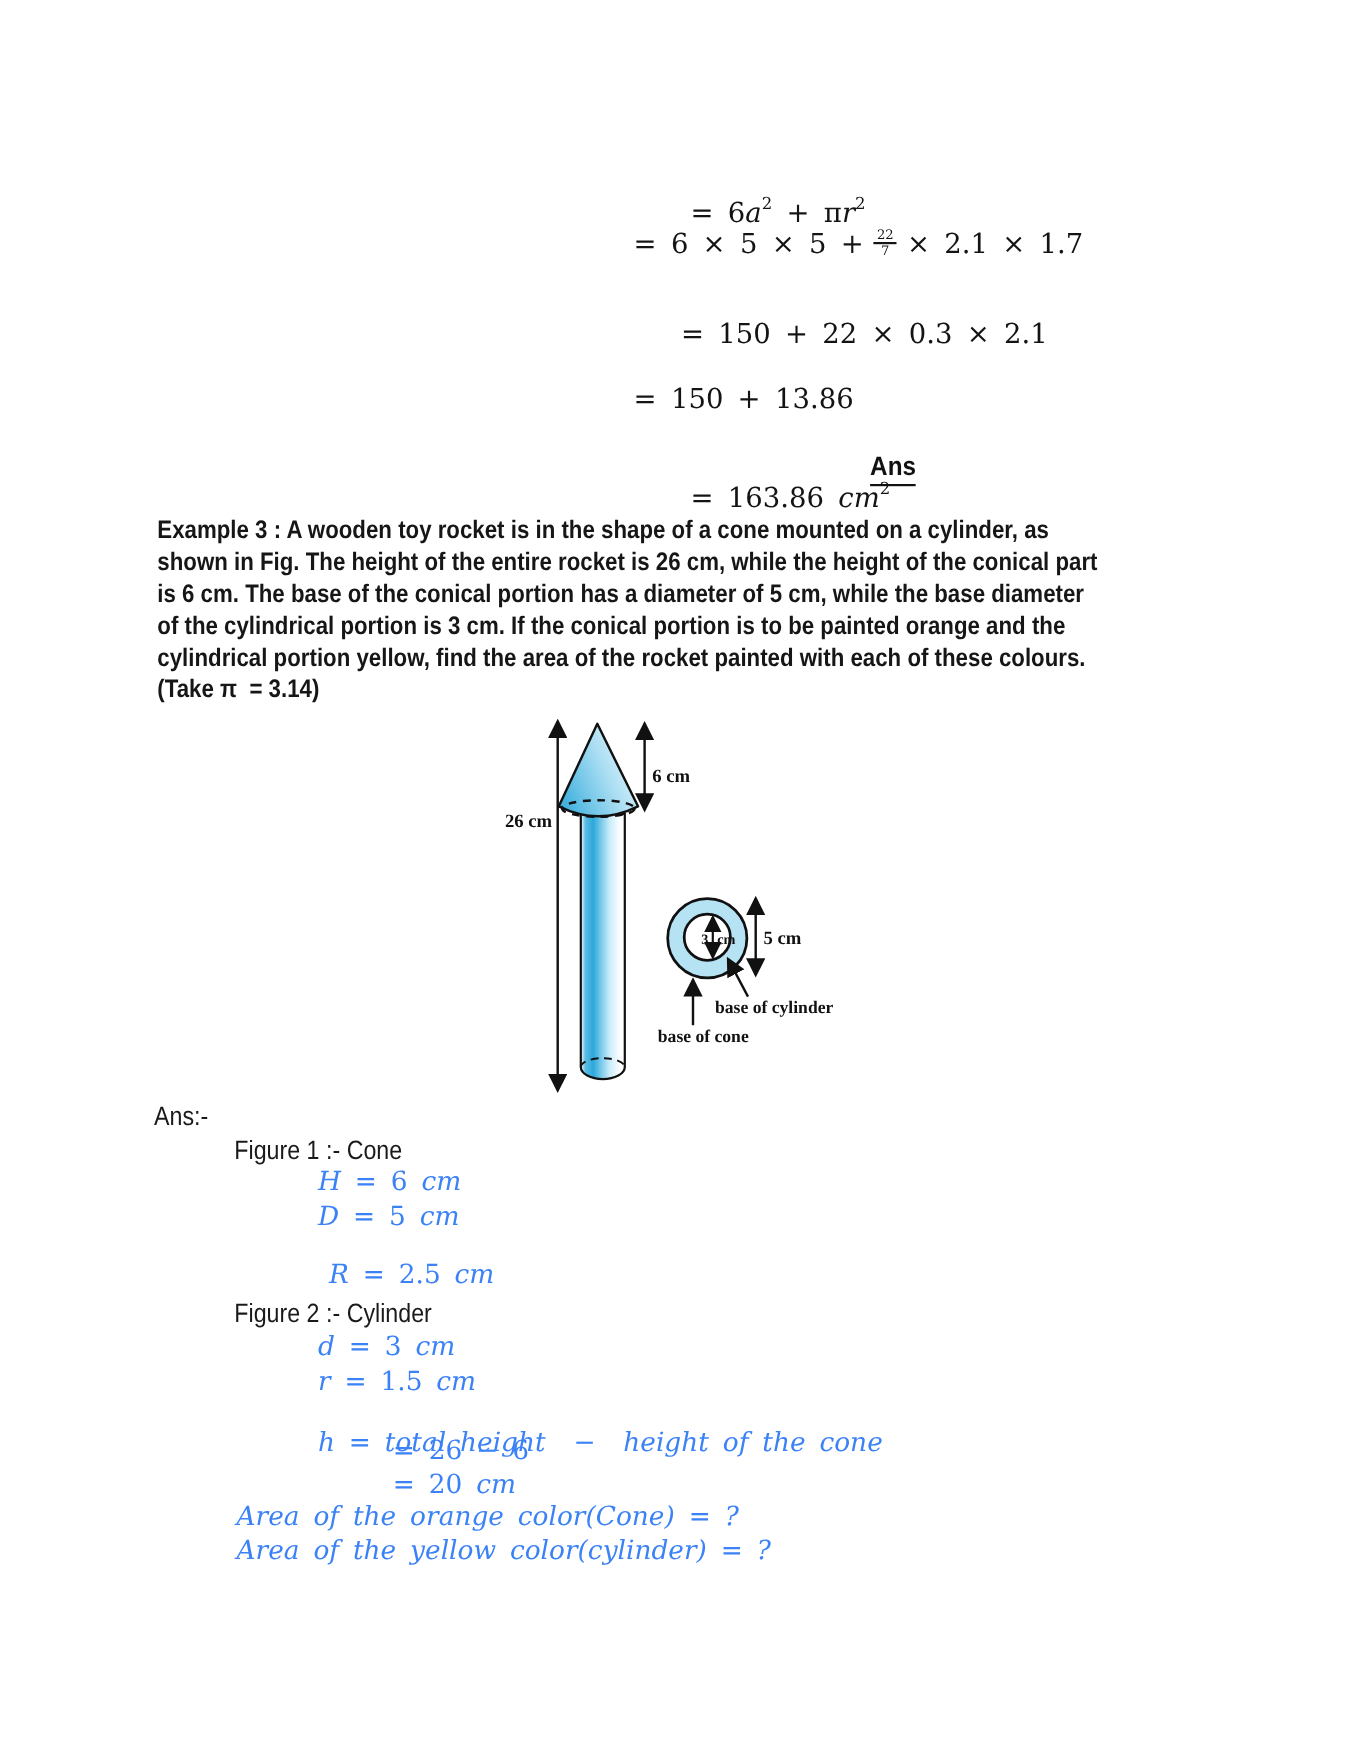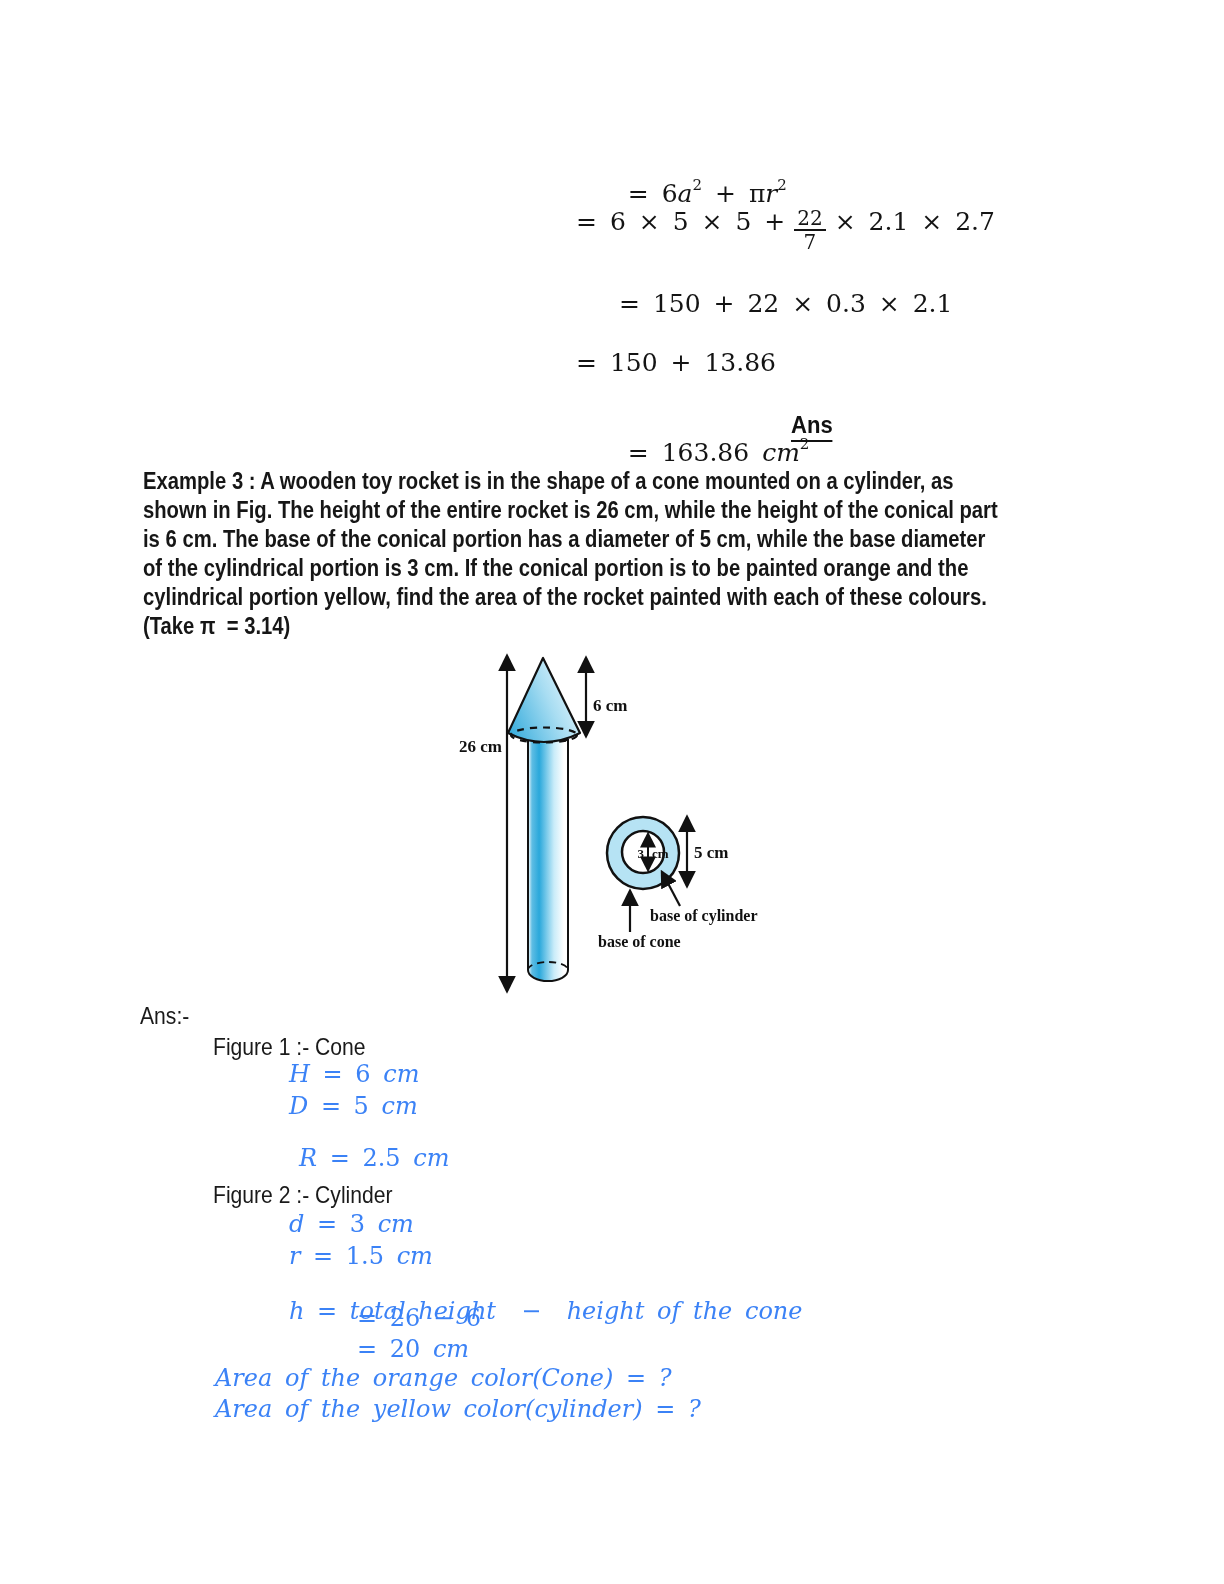--- a/index.html
+++ b/index.html
@@ -6,21 +6,21 @@
   .page{position:relative;width:1224px;height:1584px;background:#ffffff;overflow:hidden;
         font-family:"Liberation Sans", sans-serif;color:#111;padding-left:12px;}
   .abs{position:absolute;}
   
   .eq{font-family:"DejaVu Serif", serif;font-size:25px;line-height:30px;white-space:pre;
       word-spacing:5px;color:#141414;}
   .eqflex{display:flex;}
   .sup{font-size:15px;position:relative;top:-12px;letter-spacing:0;}
   .it{font-style:italic;}
   .frac{display:inline-flex;flex-direction:column;align-items:center;margin:0 9px;
-        font-size:20px;line-height:1.1;word-spacing:0;}
+        font-size:12px;line-height:1.1;word-spacing:0;}
   .frac .num{border-bottom:2px solid #141414;padding:0 3px;}
   .ansLabel{font-weight:bold;font-size:24px;border-bottom:2.5px solid #111;padding-bottom:1px;
             transform:scaleX(0.92);transform-origin:0 0;}
   
   .problem{transform:scaleX(0.88);transform-origin:0 0;}
   .problem .pline{font-weight:bold;font-size:23px;line-height:29px;white-space:pre;color:#161616;}
   
   .cond{transform:scaleX(0.88);transform-origin:0 0;}
   .sansline{font-size:24px;line-height:28px;white-space:pre;color:#1a1a1a;}
   .ml{font-family:"DejaVu Serif", serif;font-size:24px;line-height:28px;white-space:pre;
@@ -31,21 +31,21 @@
 </head>
 <body>
 
 <div class="page">
 
   <div class="eq abs" style="left:576px;top:149px;">
     <span>= 6</span><span class="it">a</span><span class="sup">2</span><span> + π</span><span class="it">r</span><span class="sup">2</span>
   </div>
 
   <div class="eq eqflex abs" style="left:576px;top:207px;">
-    <span>= 6 × 5 × 5 +</span><span class="frac"><span class="num">22</span><span class="den">7</span></span><span>× 2.1 × 2.7</span>
+    <span>= 6 × 5 × 5 +</span><span class="frac"><span class="num">22</span><span class="den">7</span></span><span>× 2.1 × 1.7</span>
   </div>
 
   <div class="eq abs" style="left:576px;top:289px;margin-left:43px;">= 150 + 22 × 0.3 × 2.1</div>
 
   <div class="eq abs" style="left:576px;top:348px;">= 150 + 13.86</div>
 
   <div class="eq abs" style="left:576px;top:408px;">
     <span>= 163.86 </span><span class="it">cm</span><span class="sup">2</span>
   </div>
 

